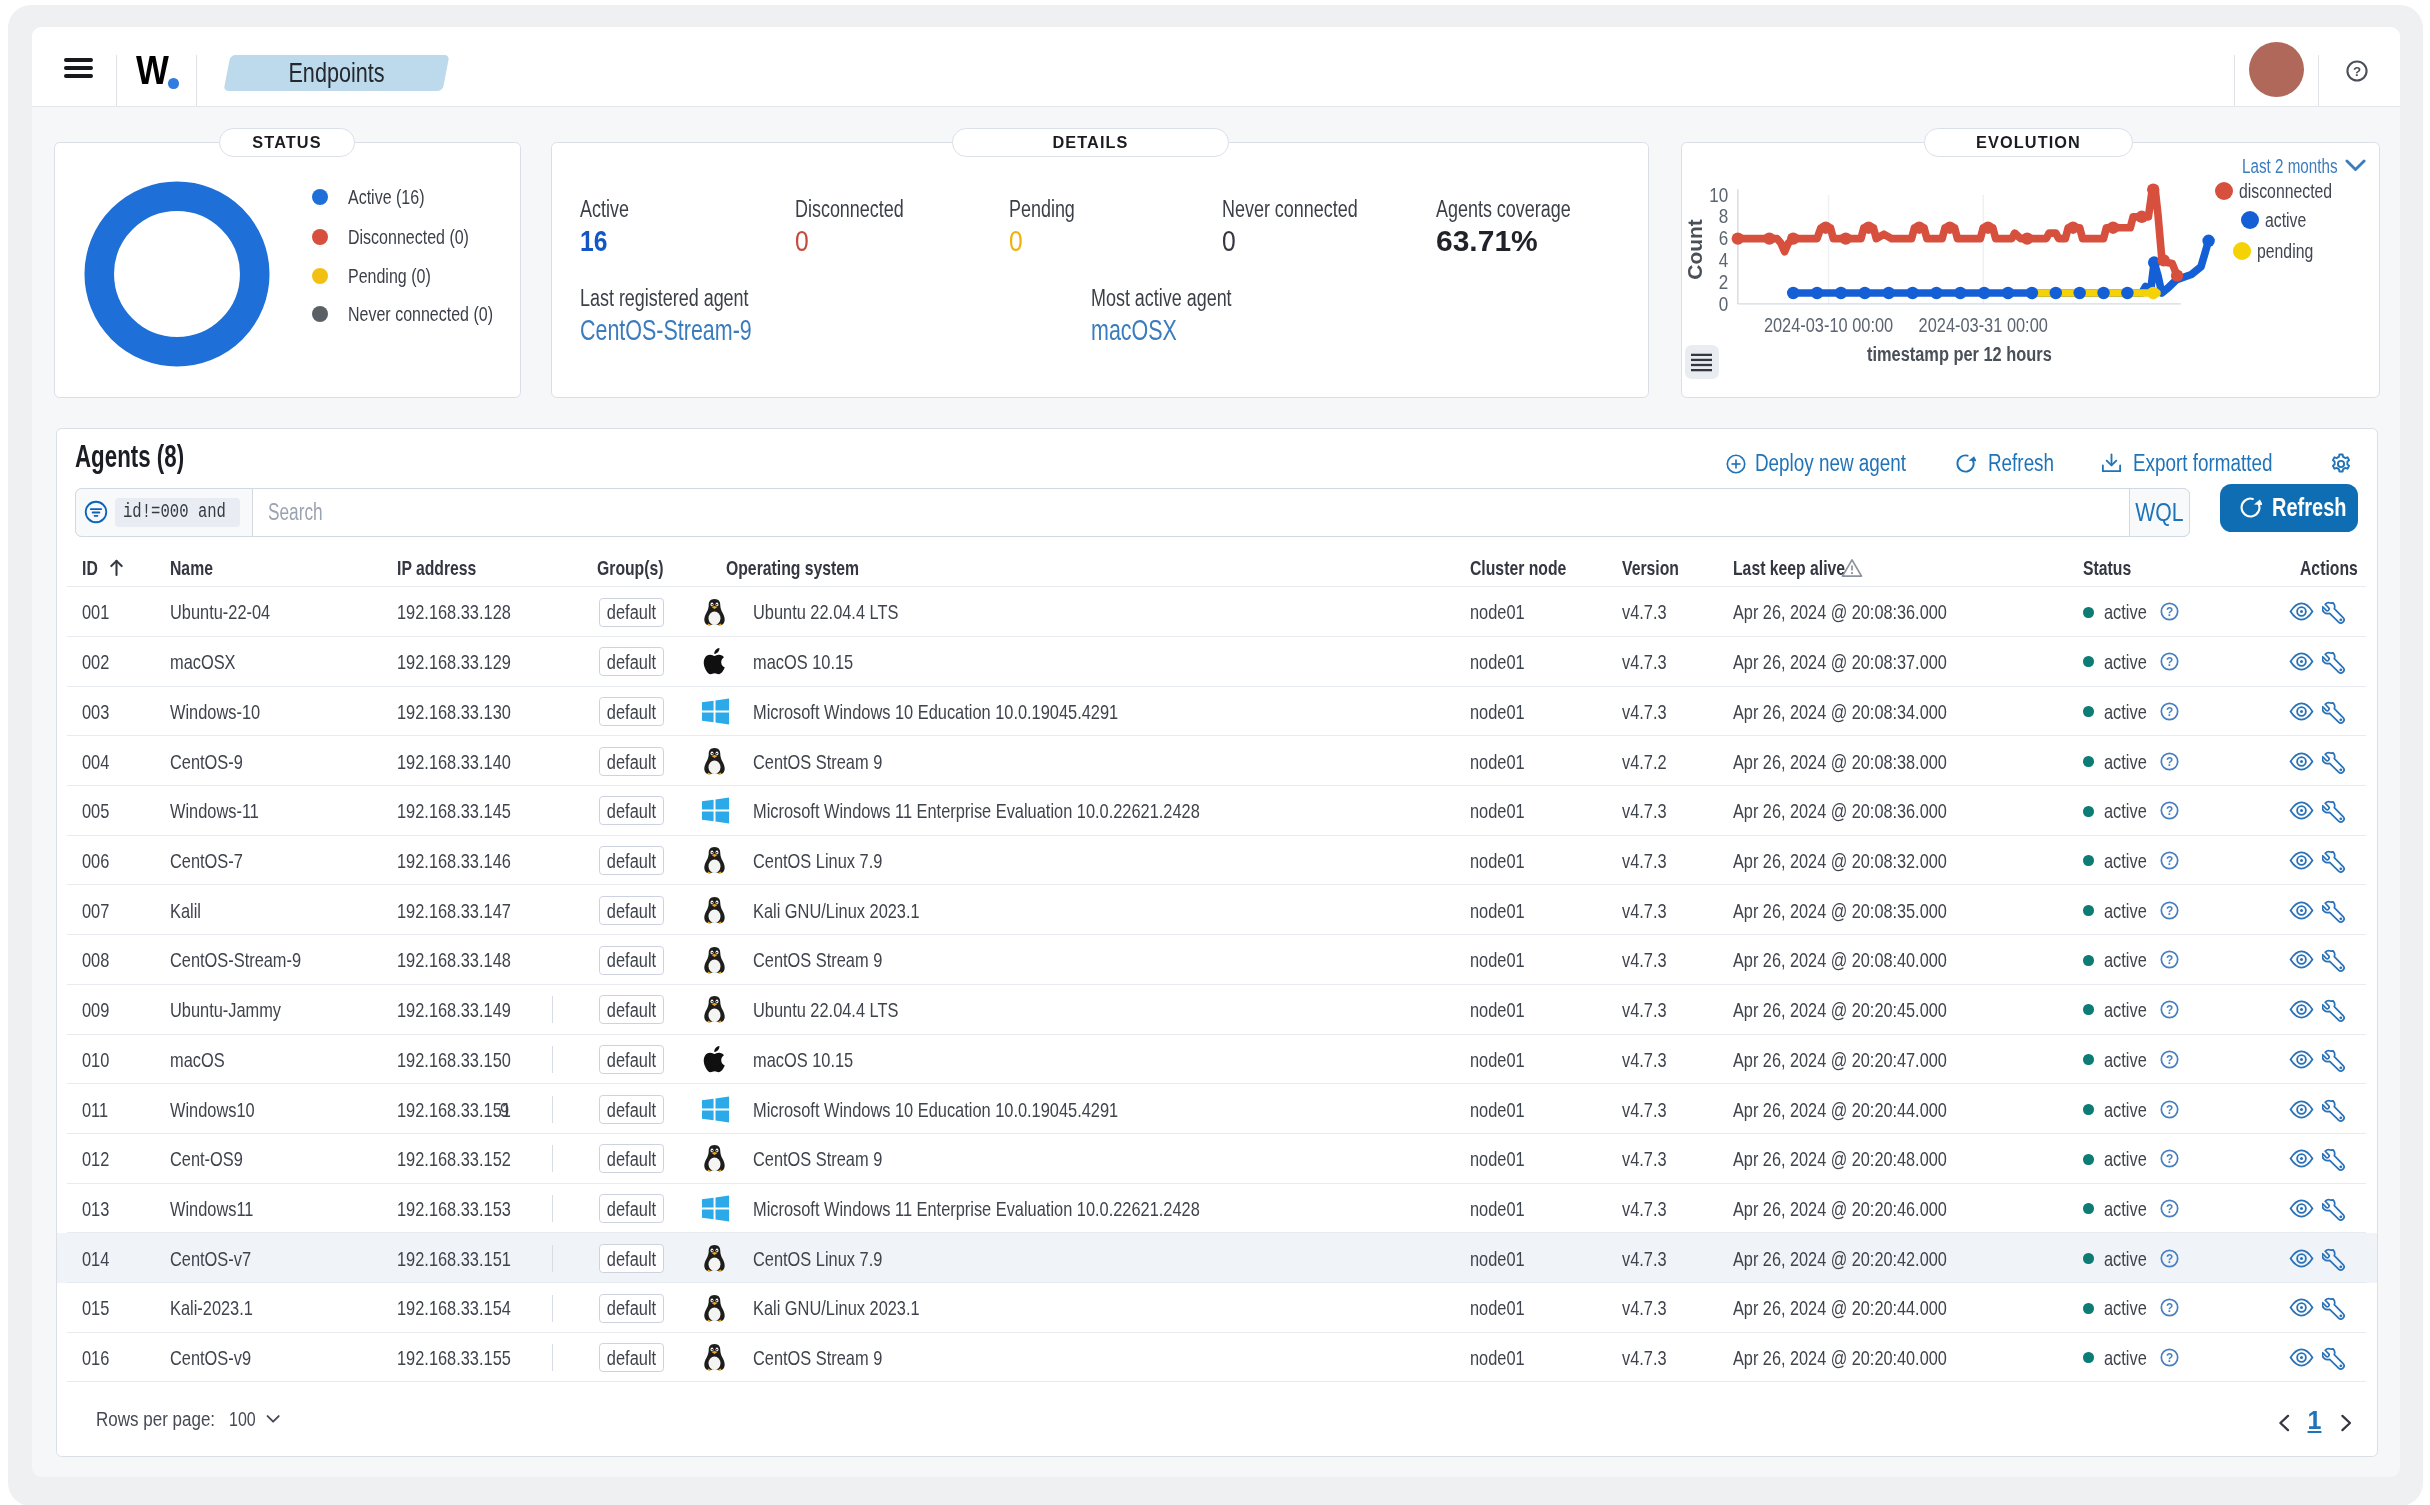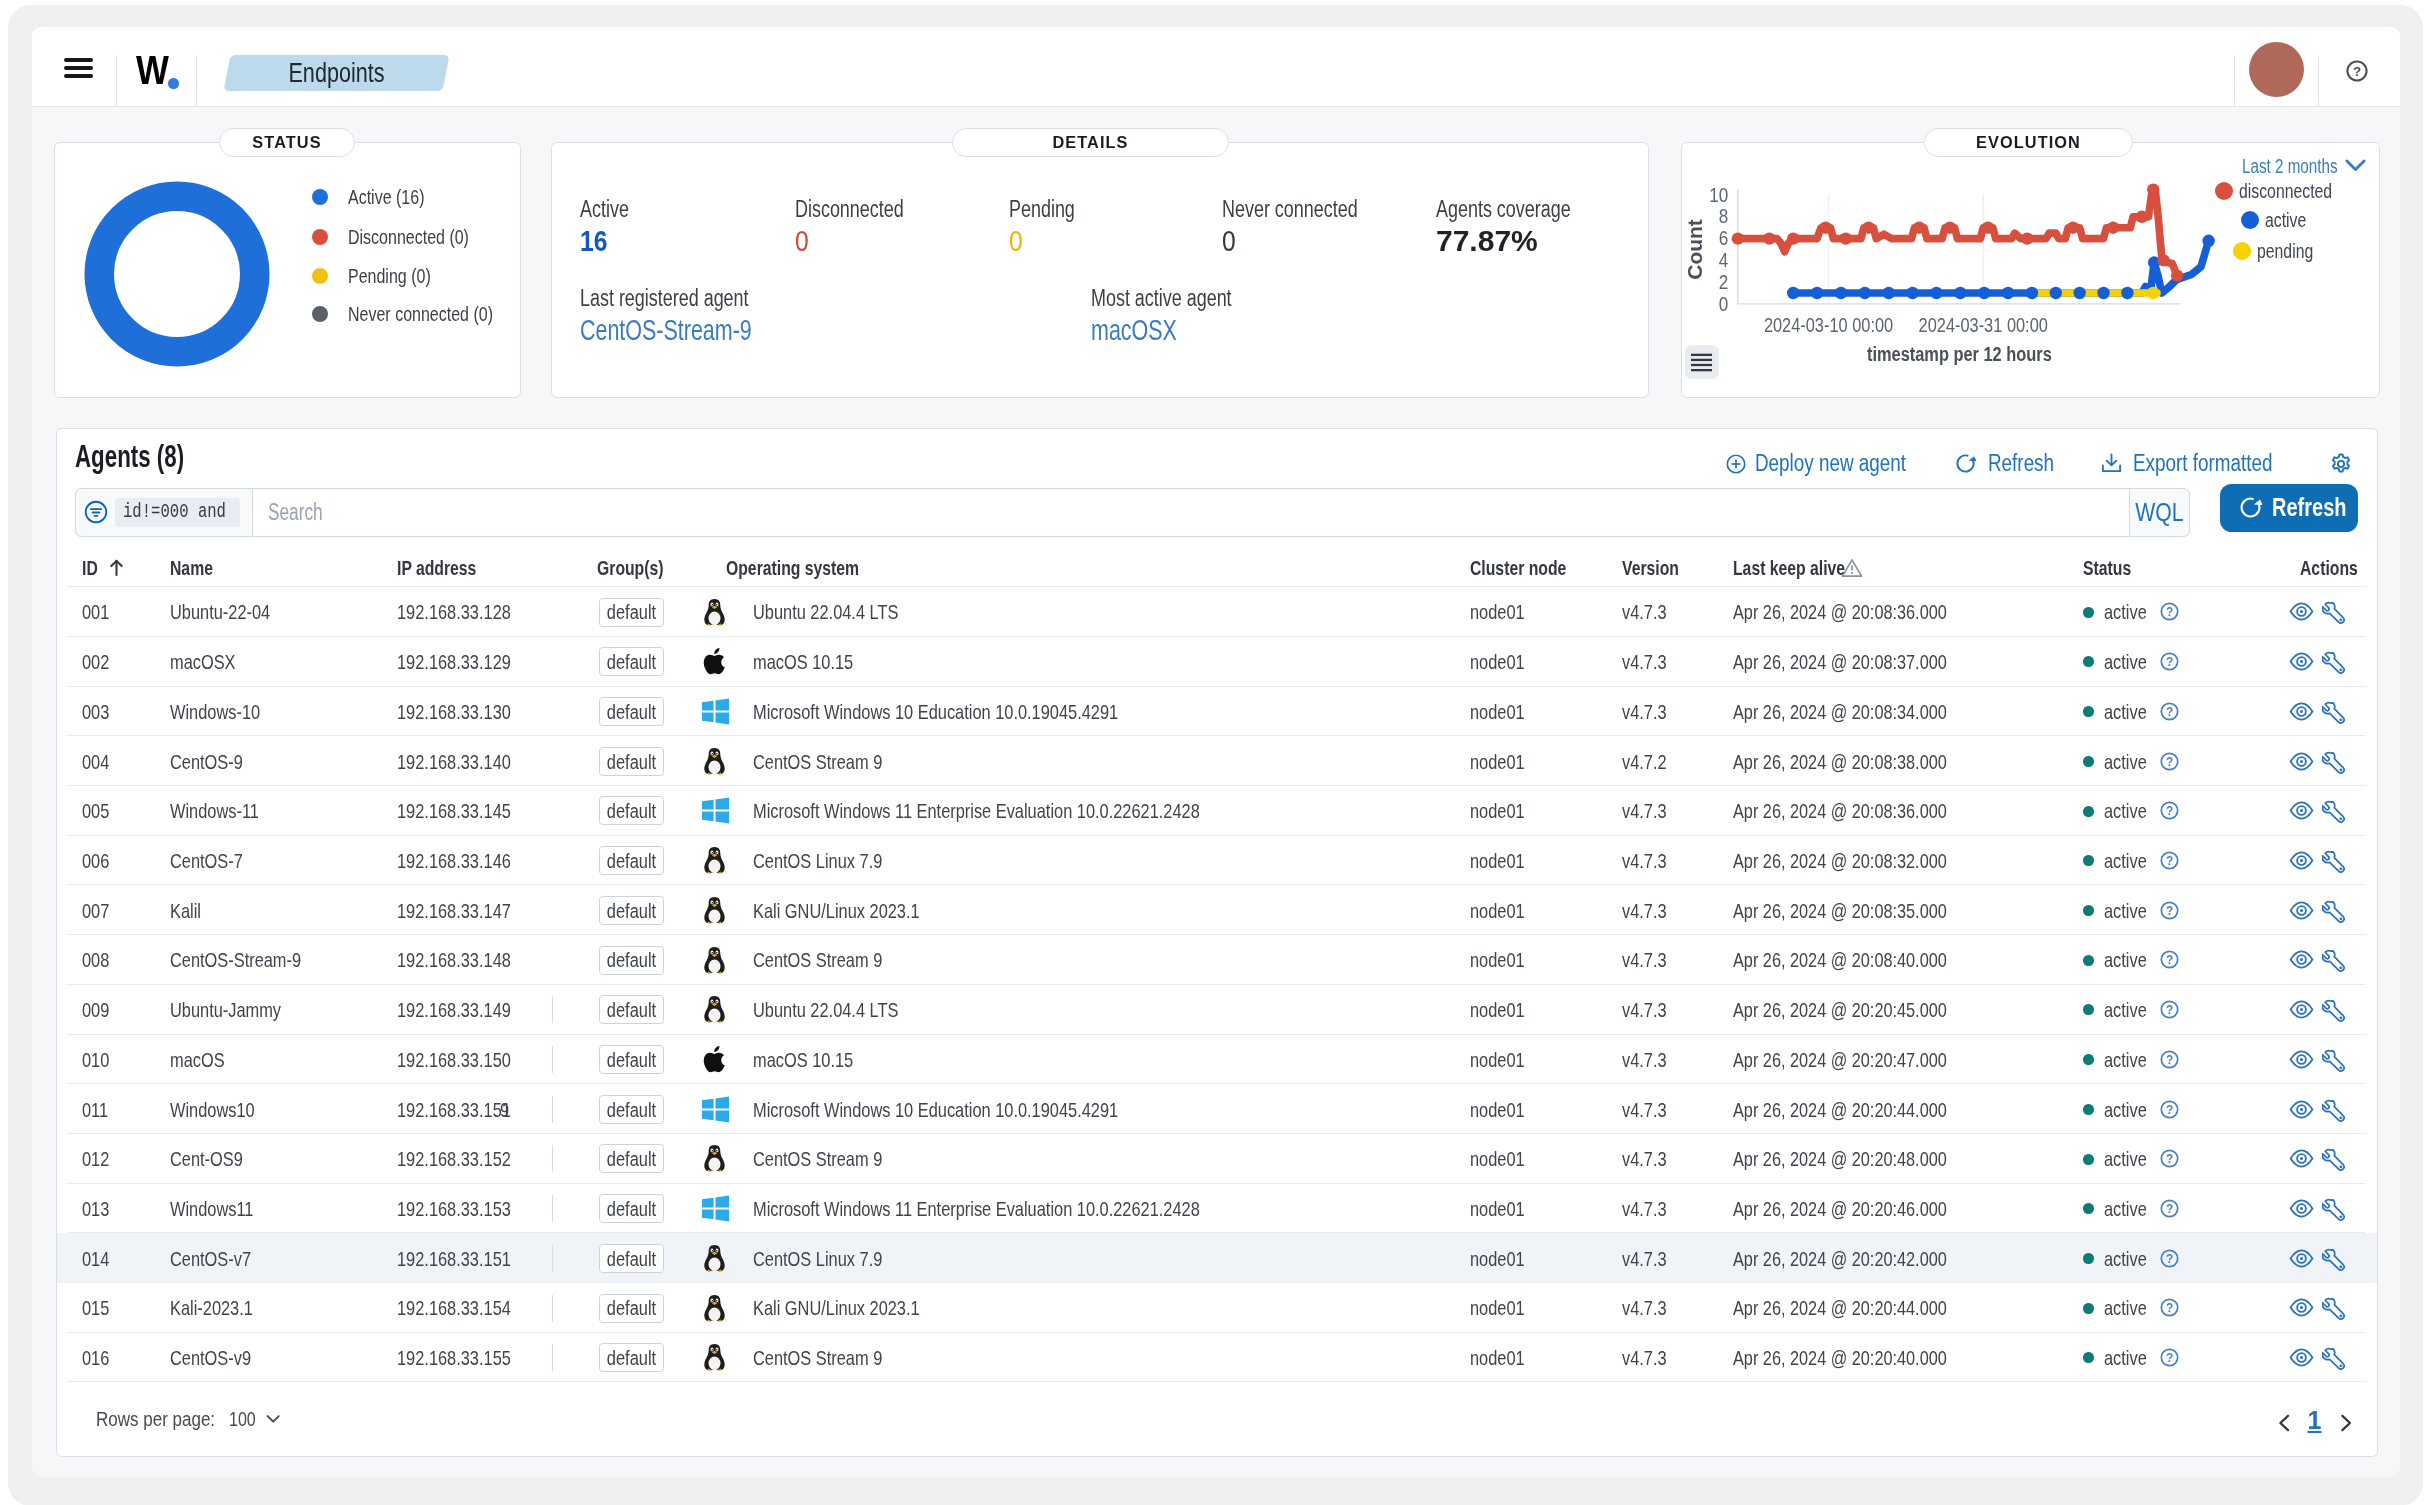--- a/index.html
+++ b/index.html
@@ -49,21 +49,21 @@
 <div class="pill" style="left:920px;top:101px;width:277px;">DETAILS</div>
 <div class="t" style="left:548px;top:171px;font-size:23px;color:#3b3f48;font-weight:normal;transform:scaleX(0.78);">Active</div>
 <div class="t" style="left:548px;top:200px;font-size:29px;color:#1457c4;font-weight:bold;transform:scaleX(0.85);">16</div>
 <div class="t" style="left:763px;top:171px;font-size:23px;color:#3b3f48;font-weight:normal;transform:scaleX(0.78);">Disconnected</div>
 <div class="t" style="left:763px;top:200px;font-size:29px;color:#c44a3d;font-weight:normal;transform:scaleX(0.85);">0</div>
 <div class="t" style="left:977px;top:171px;font-size:23px;color:#3b3f48;font-weight:normal;transform:scaleX(0.78);">Pending</div>
 <div class="t" style="left:977px;top:200px;font-size:29px;color:#edb20c;font-weight:normal;transform:scaleX(0.85);">0</div>
 <div class="t" style="left:1190px;top:171px;font-size:23px;color:#3b3f48;font-weight:normal;transform:scaleX(0.78);">Never connected</div>
 <div class="t" style="left:1190px;top:200px;font-size:29px;color:#343741;font-weight:normal;transform:scaleX(0.85);">0</div>
 <div class="t" style="left:1404px;top:171px;font-size:23px;color:#3b3f48;font-weight:normal;transform:scaleX(0.78);">Agents coverage</div>
-<div class="t" style="left:1404px;top:199px;font-size:30px;color:#1f2228;font-weight:bold;transform:scaleX(1.0);">77.87%</div>
+<div class="t" style="left:1404px;top:199px;font-size:30px;color:#1f2228;font-weight:bold;transform:scaleX(1.0);">63.71%</div>
 <div class="t" style="left:548px;top:260px;font-size:23px;color:#3b3f48;font-weight:normal;transform:scaleX(0.78);">Last registered agent</div>
 <div class="t" style="left:548px;top:289px;font-size:29px;color:#3a7cbe;font-weight:normal;transform:scaleX(0.74);">CentOS-Stream-9</div>
 <div class="t" style="left:1059px;top:260px;font-size:23px;color:#3b3f48;font-weight:normal;transform:scaleX(0.78);">Most active agent</div>
 <div class="t" style="left:1059px;top:289px;font-size:29px;color:#3a7cbe;font-weight:normal;transform:scaleX(0.74);">macOSX</div>
 <div class="card" style="left:1649px;top:115px;width:699px;height:256px;"></div>
 <div class="pill" style="left:1892px;top:101px;width:209px;">EVOLUTION</div>
 <div class="t" style="left:2210px;top:129px;font-size:20px;color:#3a7cbe;font-weight:normal;transform:scaleX(0.76);">Last 2 months</div>
 <svg class="abs" style="left:2313px;top:132px;" width="21" height="13.4" viewBox="0 0 22 14">
 <polyline points="2,2 11,11 20,2" fill="none" stroke="#3a7cbe" stroke-width="3" stroke-linecap="round" stroke-linejoin="round"></polyline>
     </svg>

